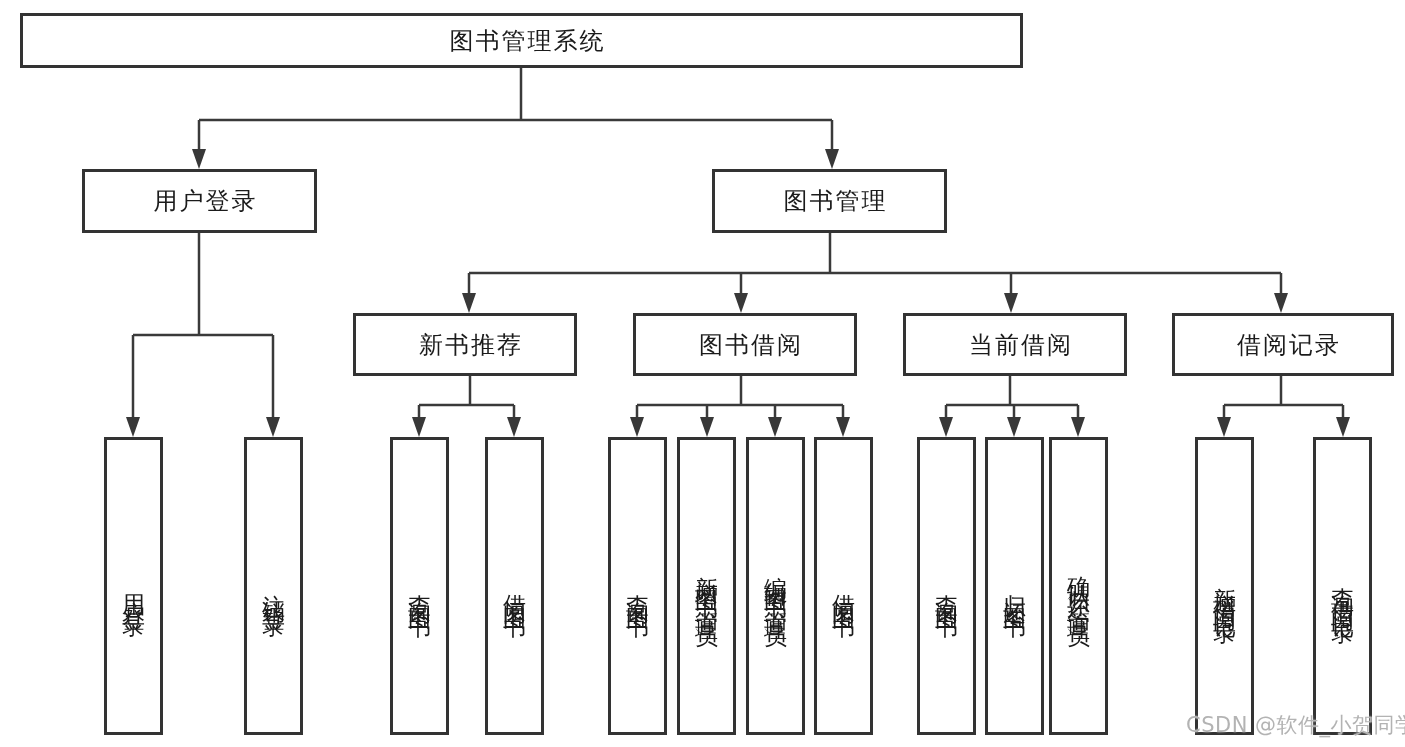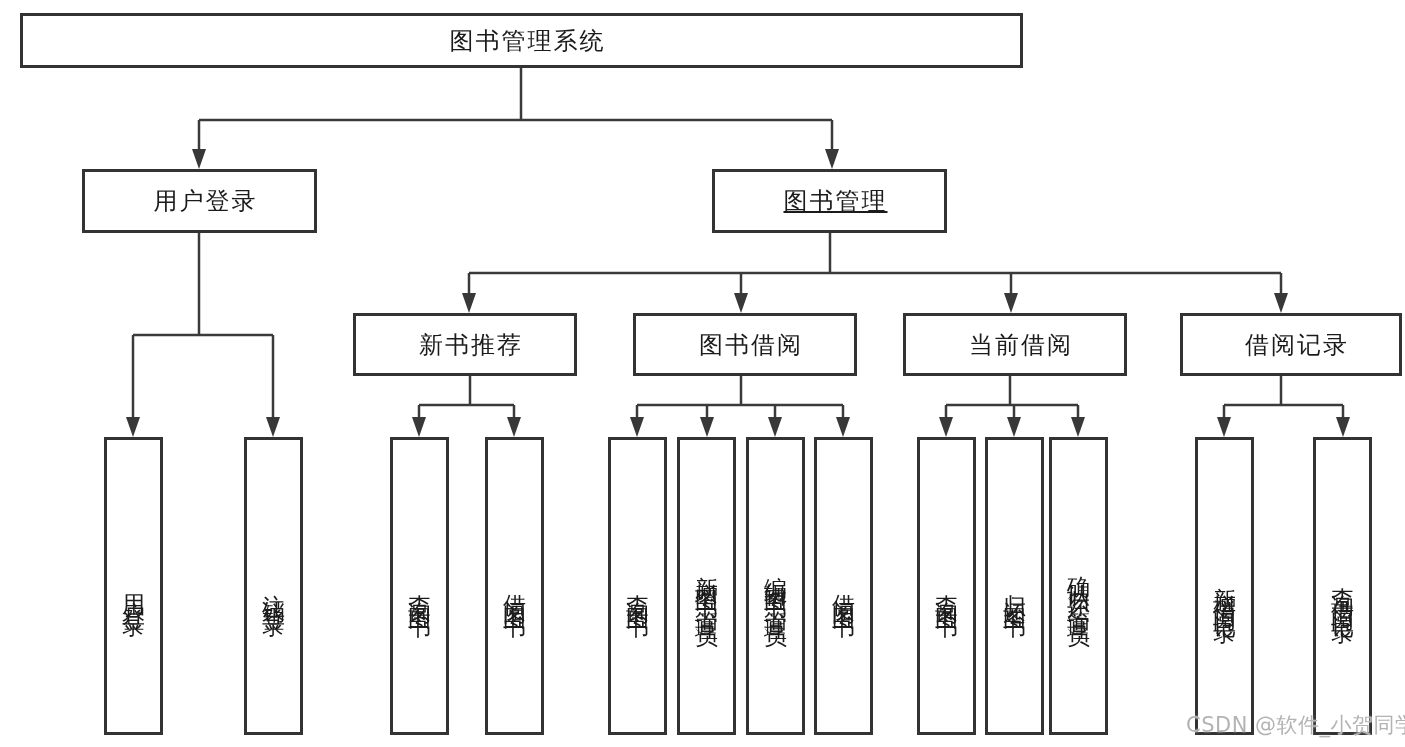--- a/index.html
+++ b/index.html
@@ -15,26 +15,26 @@
   }
   .h{font-size:24px;letter-spacing:2px;padding-left:12px;}
   .v{
     writing-mode:vertical-rl;text-orientation:mixed;
     font-size:23px;letter-spacing:7px;line-height:1;padding-top:7px;
   }
   
   .n-root{left:20px;top:13px;width:1003px;height:55px;}
   
   .n-l2-0{left:82px;top:169px;width:235px;height:64px;}
-  .n-l2-1{left:712px;top:169px;width:235px;height:64px;text-decoration:underline;}
+  .n-l2-1{left:712px;top:169px;width:235px;height:64px;}
   
   .n-l3-0{left:353px;top:313px;width:224px;height:63px;}
   .n-l3-1{left:633px;top:313px;width:224px;height:63px;}
   .n-l3-2{left:903px;top:313px;width:224px;height:63px;}
-  .n-l3-3{left:1172px;top:313px;width:222px;height:63px;margin-left:8px;}
+  .n-l3-3{left:1172px;top:313px;width:222px;height:63px;}
   
   .leaf{top:437px;width:59px;height:298px;}
   .n-a0{left:104px;} .n-a1{left:244px;}
   .n-b0{left:390px;} .n-b1{left:485px;}
   .n-c0{left:608px;} .n-c1{left:677px;} .n-c2{left:746px;} .n-c3{left:814px;}
   .n-d0{left:917px;} .n-d1{left:985px;} .n-d2{left:1049px;}
   .n-e0{left:1195px;} .n-e1{left:1313px;}
   .watermark{
     position:absolute;left:1186px;top:711px;z-index:5;
     font-size:21px;color:#b3b3b3;letter-spacing:0.5px;white-space:nowrap;

